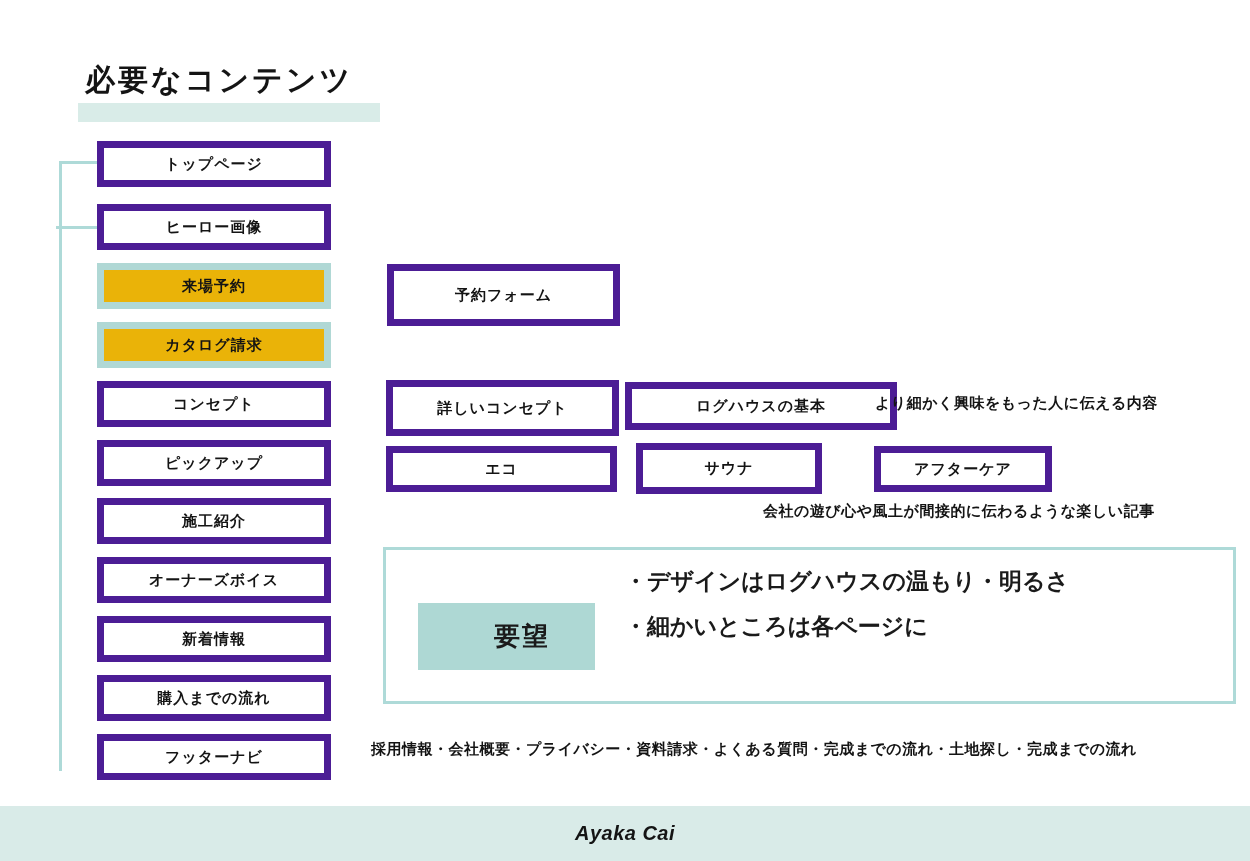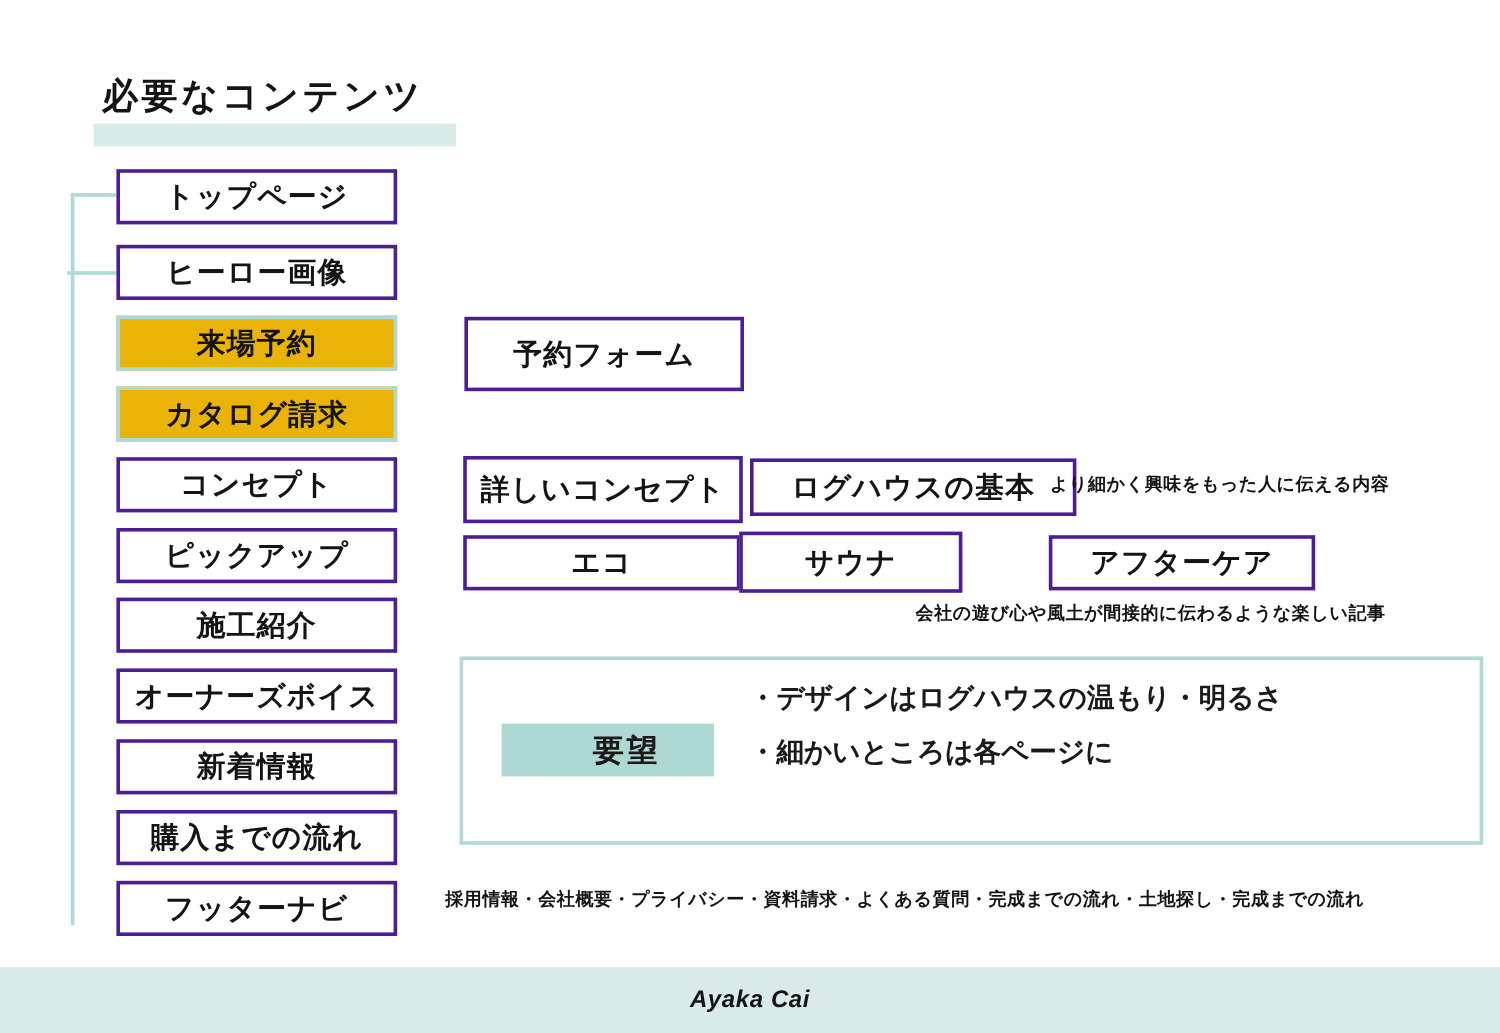--- a/index.html
+++ b/index.html
@@ -28,22 +28,22 @@
   .tree-line { position: absolute; background: #aedad8; }
   .trunk   { left: 59px; top: 161px; width: 3px; height: 610px; }
   .branch1 { left: 59px; top: 161px; width: 40px; height: 3px; }
   .branch2 { left: 56px; top: 226px; width: 43px; height: 3px; }
 
   
   .node {
     position: absolute;
     display: flex; align-items: center; justify-content: center;
     background: #ffffff;
-    border: 3px solid #4c1d95;
-    font-size: 24px; font-weight: 800; color: #141414;
+    border: 7px solid #4c1d95;
+    font-size: 15px; font-weight: 800; color: #141414;
     letter-spacing: 1px;
     white-space: nowrap;
   }
   .node.filled {
     background: #eab308;
     border-color: #b0d8d5;
   }
 
   
   .col-box { left: 97px; width: 234px; height: 46px; }
@@ -56,21 +56,21 @@
   }
 
   
   .requests-box {
     position: absolute; left: 383px; top: 547px;
     width: 853px; height: 157px;
     border: 3px solid #aedad8; background: #ffffff;
   }
   .requests-label {
     position: absolute; left: 32px; top: 53px;
-    width: 177px; height: 44px;
+    width: 177px; height: 67px;
     background: #aed8d4;
     display: flex; align-items: center; justify-content: center;
     font-size: 26px; font-weight: 800; letter-spacing: 2px; padding-left: 31px;
   }
   .requests-bullets {
     position: absolute; left: 238px; top: 9px;
     font-size: 23px; font-weight: 800; line-height: 45px;
     white-space: nowrap;
   }
 
@@ -108,22 +108,22 @@
 <div class="node col-box" style="top:675px">購入までの流れ</div>
 <div class="node col-box" style="top:734px">フッターナビ</div>
 
 <div class="node" style="left:387px; top:264px; width:233px; height:62px">予約フォーム</div>
 
 <div class="node" style="left:386px; top:380px; width:233px; height:56px">詳しいコンセプト</div>
 <div class="node" style="left:625px; top:382px; width:272px; height:48px">ログハウスの基本</div>
 <div class="note" style="left:875px; top:394px">より細かく興味をもった人に伝える内容</div>
 
 <div class="node" style="left:386px; top:446px; width:231px; height:46px">エコ</div>
-<div class="node" style="left:616px; top:443px; width:186px; height:51px">サウナ</div>
-<div class="node" style="left:874px; top:446px; width:222px; height:46px">アフターケア</div>
+<div class="node" style="left:636px; top:443px; width:186px; height:51px">サウナ</div>
+<div class="node" style="left:874px; top:446px; width:178px; height:46px">アフターケア</div>
 <div class="note" style="left:763px; top:502px">会社の遊び心や風土が間接的に伝わるような楽しい記事</div>
 
 <div class="requests-box">
   <div class="requests-label">要望</div>
   <div class="requests-bullets">
     <div>・デザインはログハウスの温もり・明るさ</div>
     <div>・細かいところは各ページに</div>
   </div>
 </div>
 

